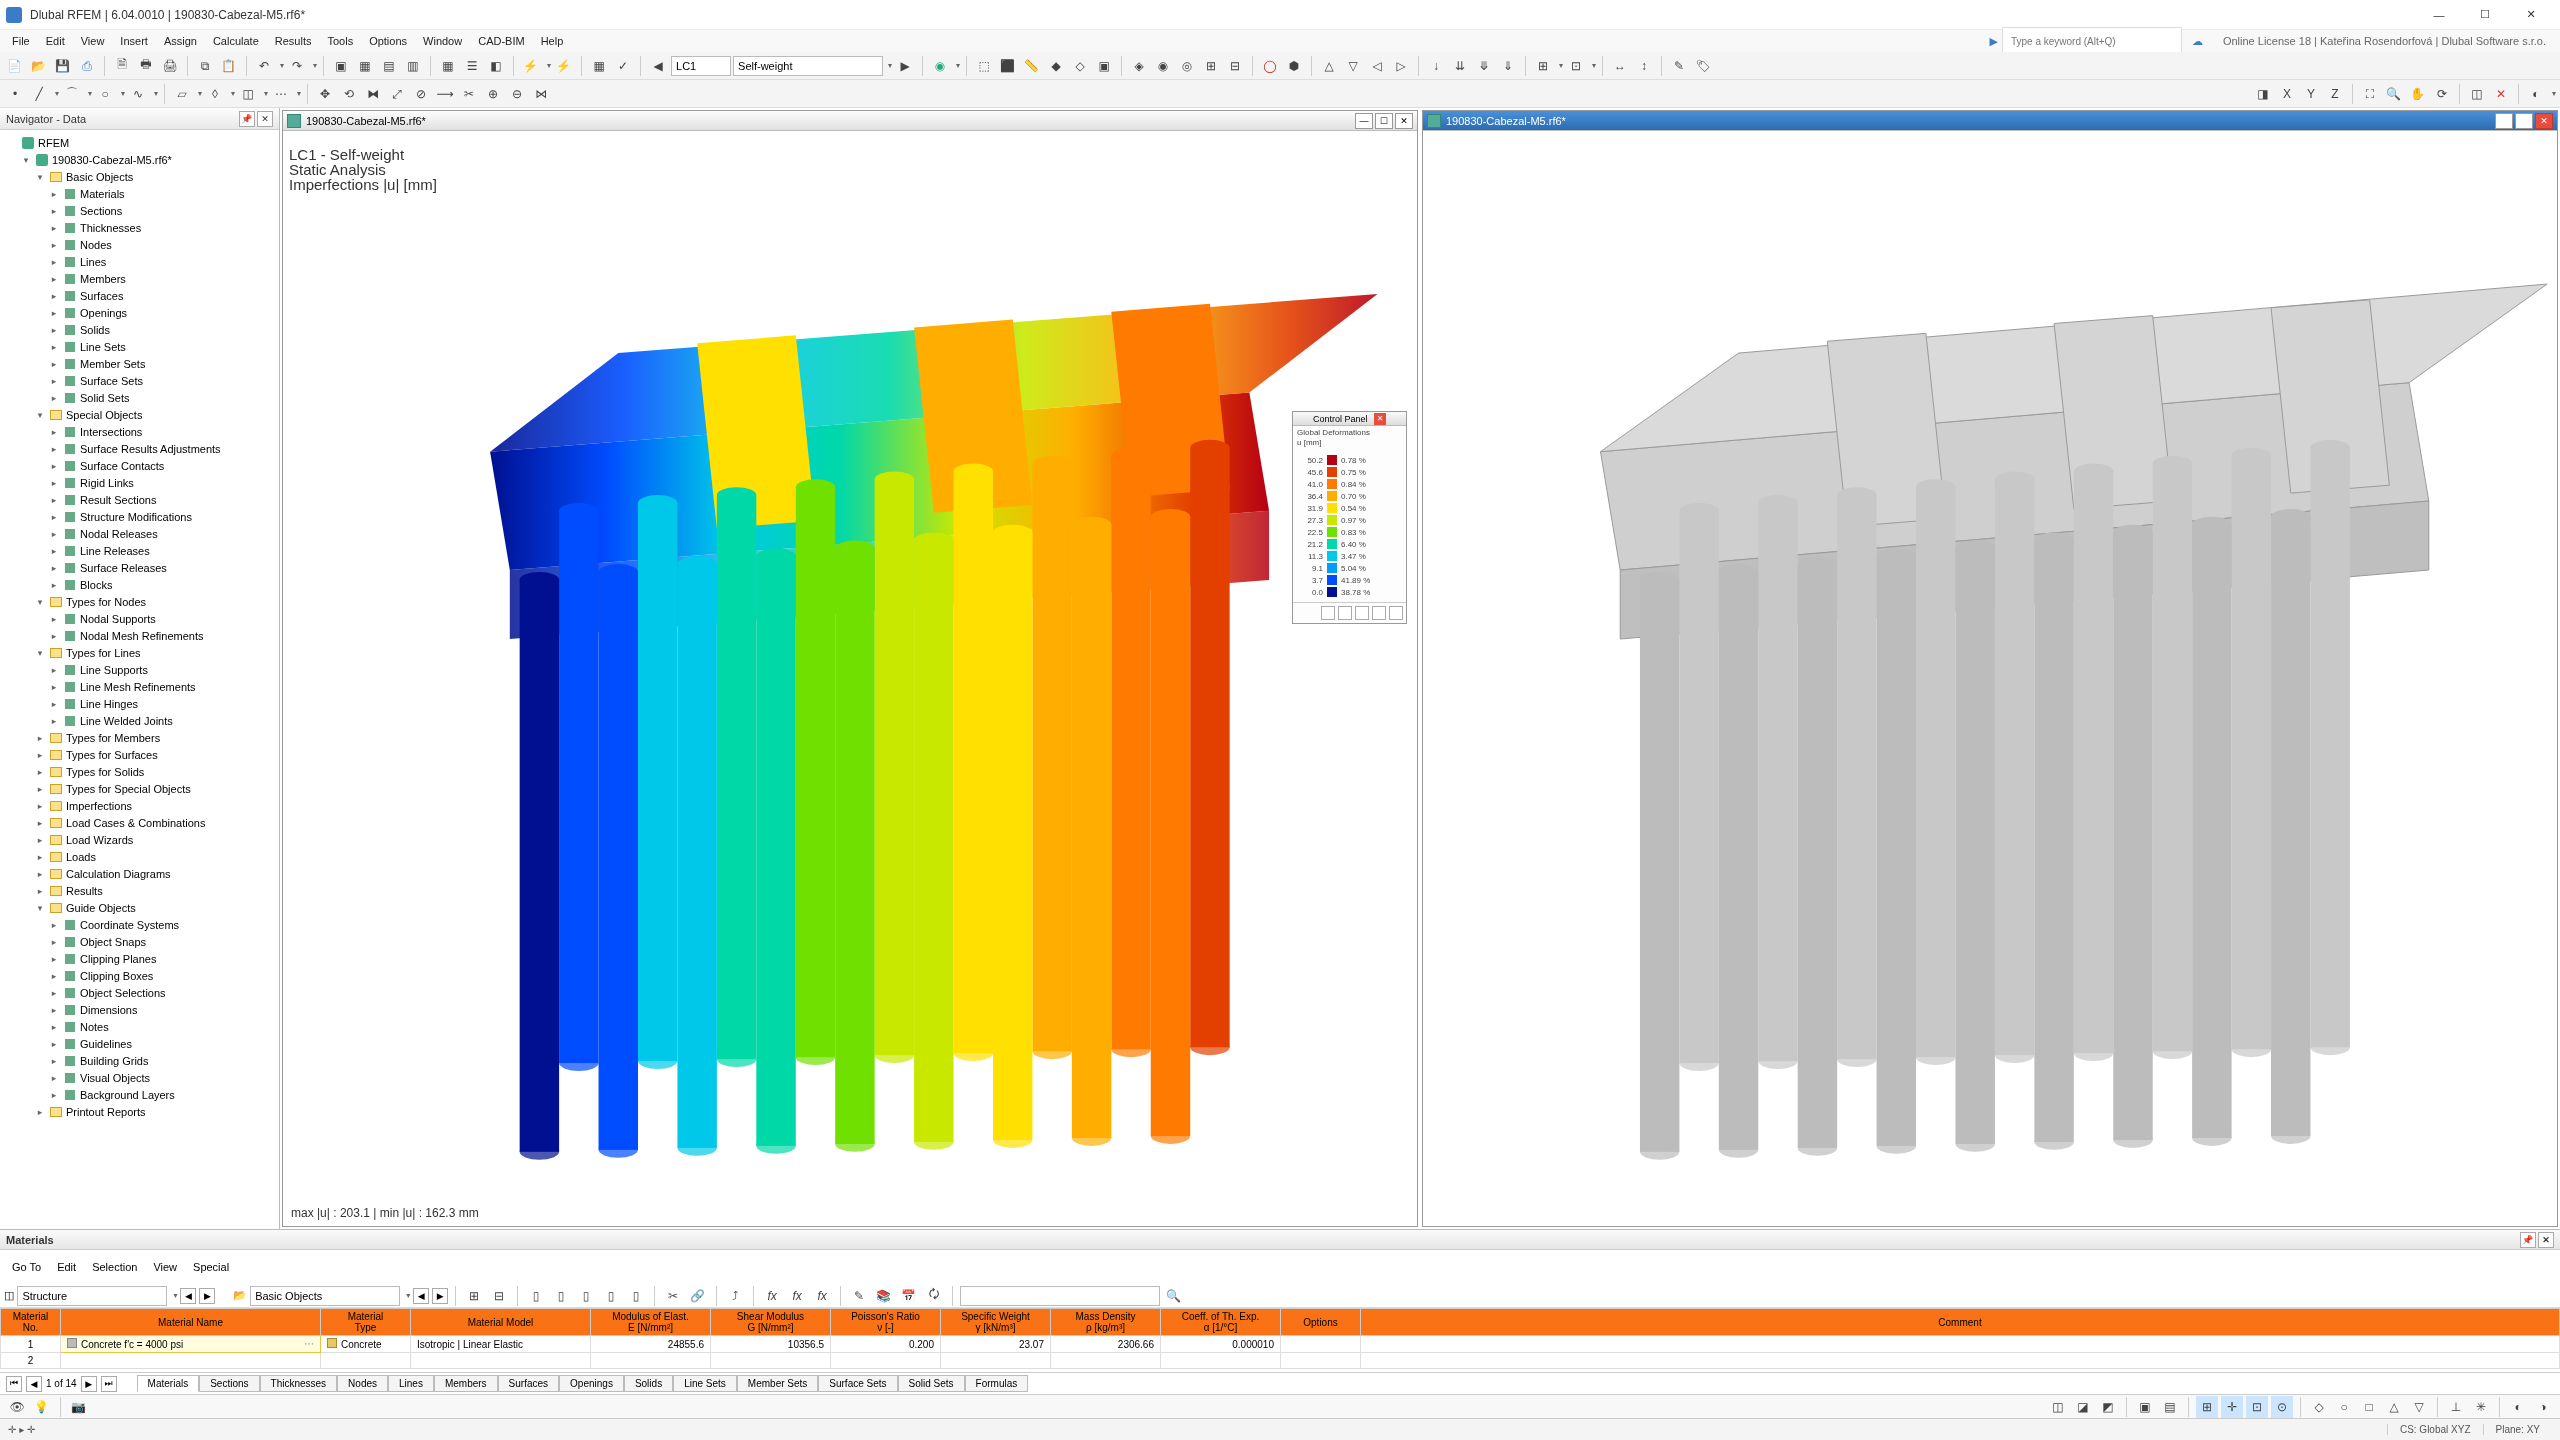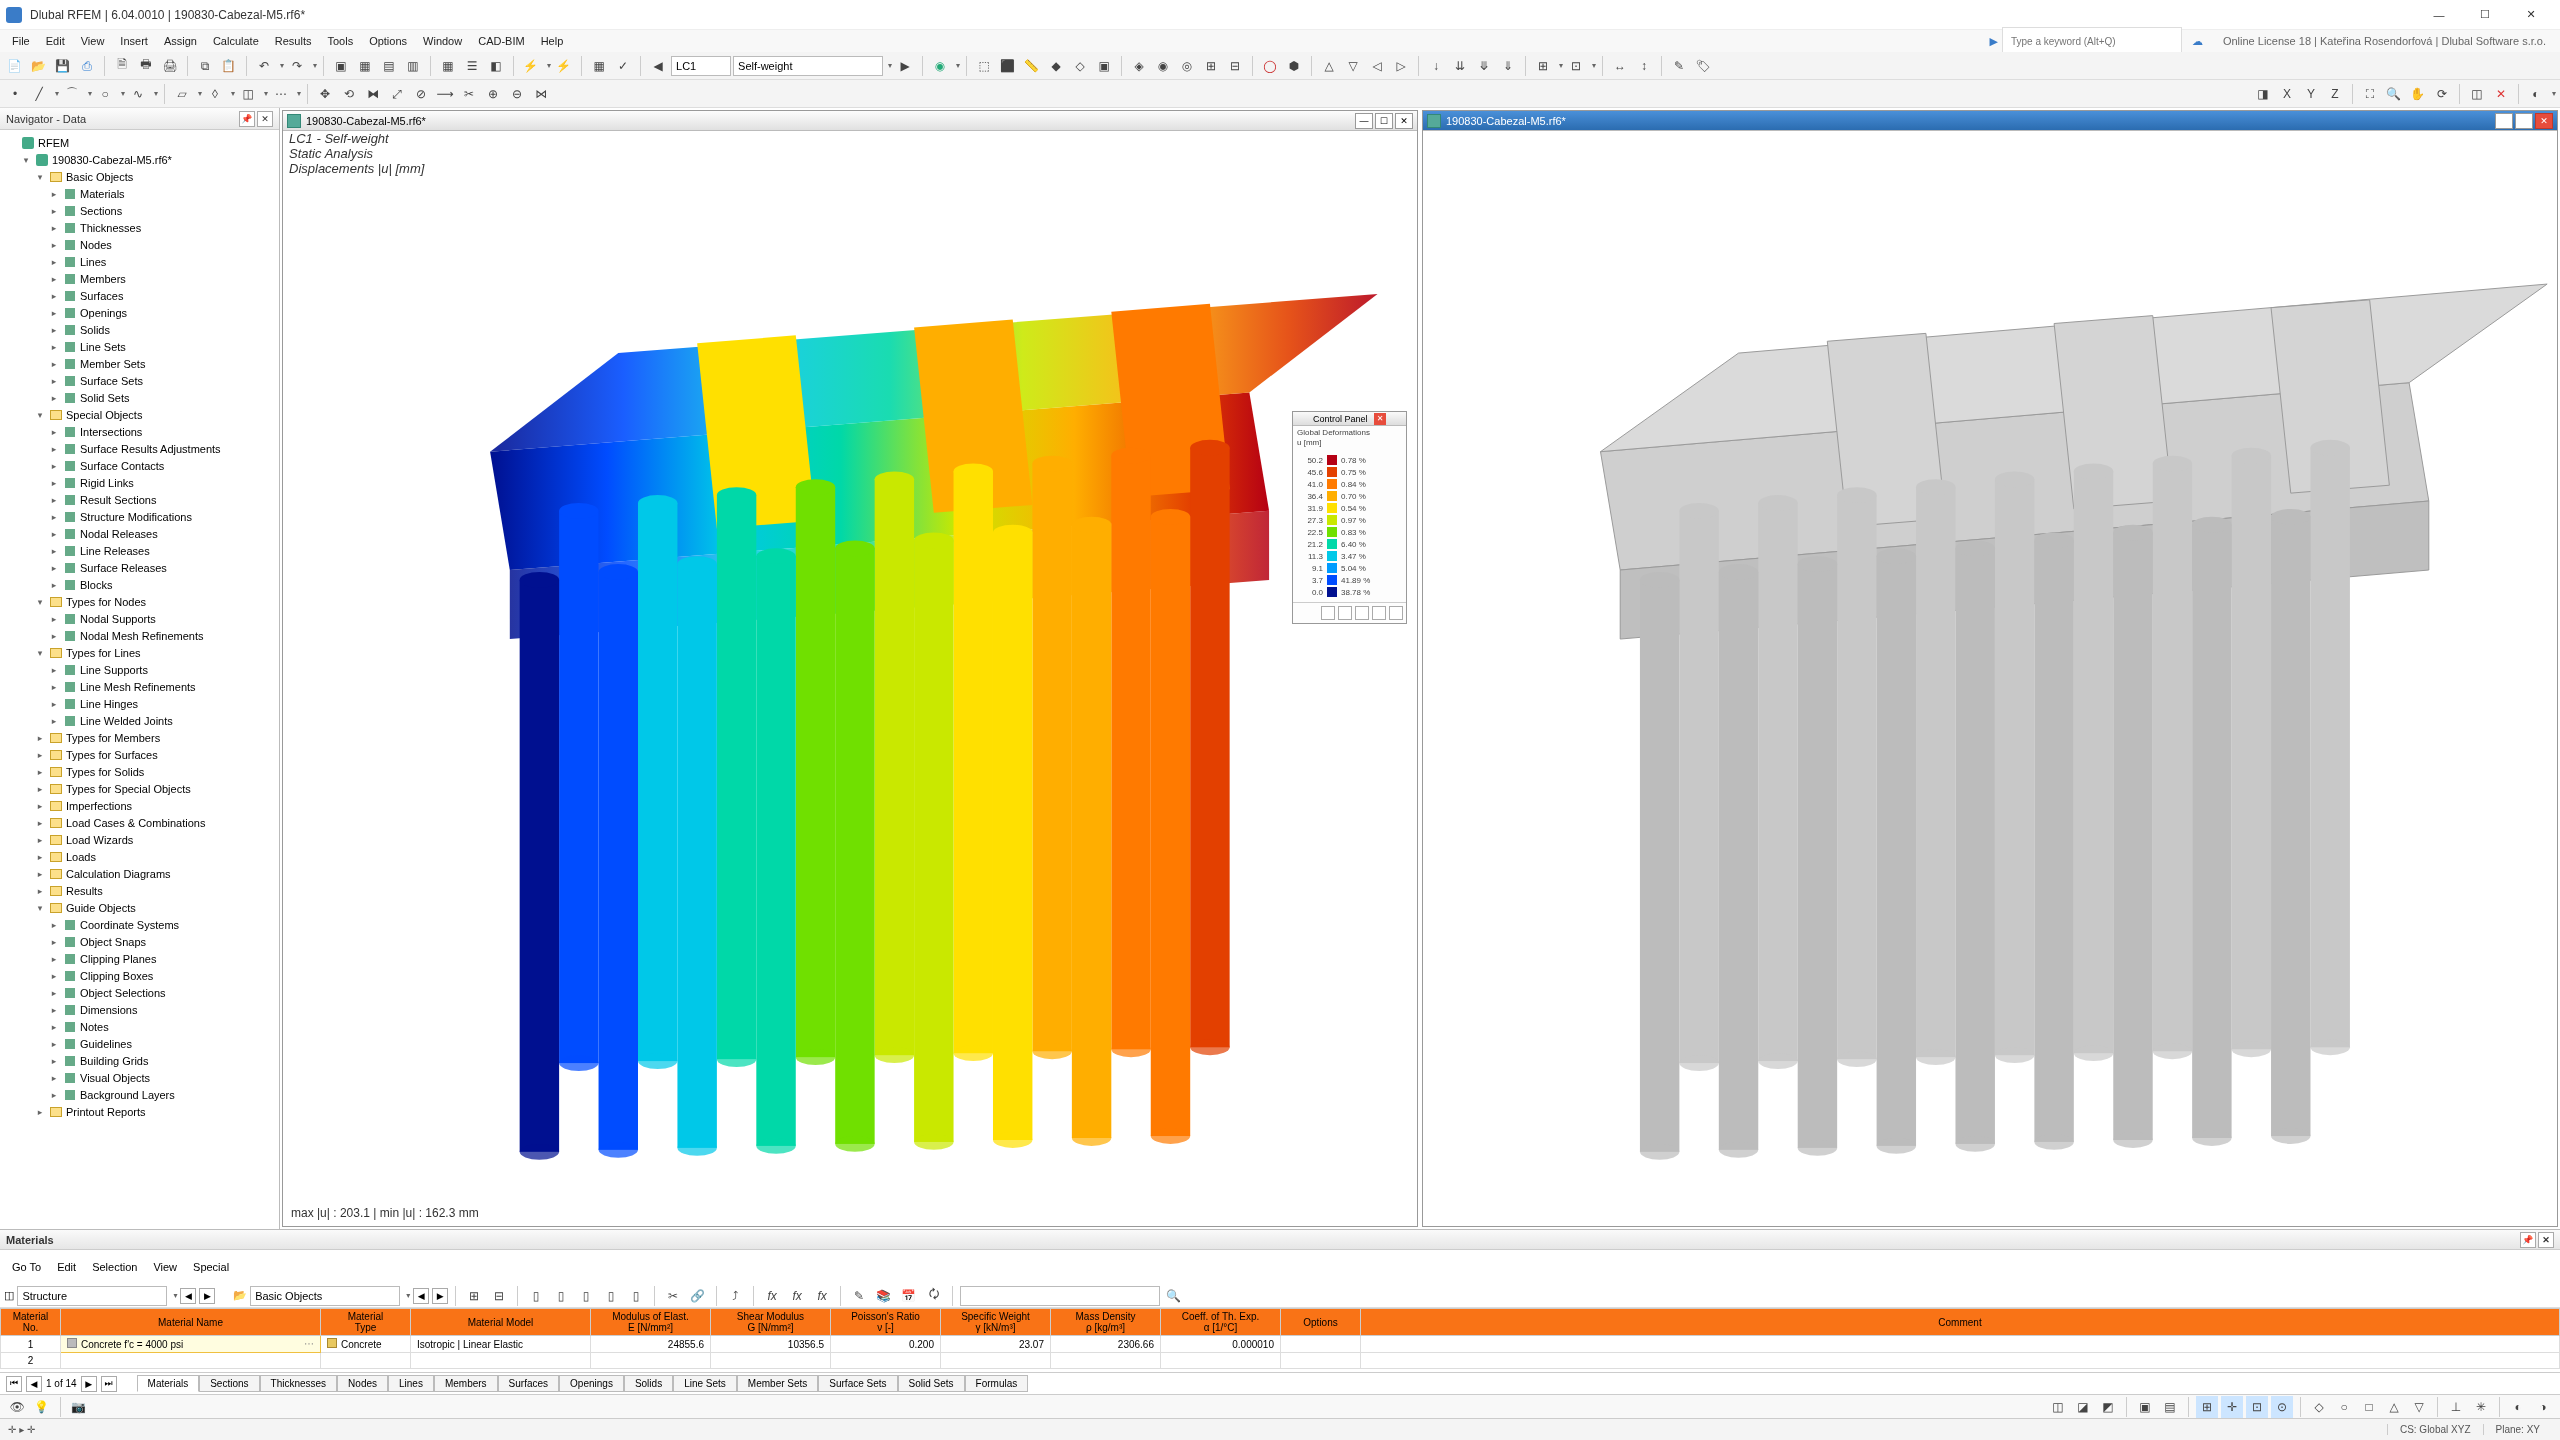--- a/index.html
+++ b/index.html
@@ -40,21 +40,21 @@
 
 .views { flex: 1; display: flex; min-width: 0; }
 .view { flex: 1; border: 1px solid #999; margin: 2px; display: flex; flex-direction: column; background: #fff; position: relative; }
 .view-header { height: 20px; background: linear-gradient(#fdfdfd,#e0e0e0); border-bottom: 1px solid #bbb; display: flex; align-items: center; padding: 0 4px; font-size: 11px; }
 .view-header.active { background: linear-gradient(#4a90d9,#2b6cb0); color: #fff; }
 .view-header .hicon { width: 14px; height: 14px; background: #5a9; margin-right: 5px; border: 1px solid #387; }
 .view-header .spacer { flex: 1; }
 .view-header .wbtn { width: 18px; height: 16px; margin-left: 2px; border: 1px solid #999; background: #fff; cursor: pointer; display: flex; align-items: center; justify-content: center; font-size: 9px; }
 .view-header .wbtn.close { background: #e74c3c; border-color: #c0392b; color: #fff; }
 .view-body { flex: 1; position: relative; overflow: hidden; }
-.view-info { position: absolute; top: 0; left: 6px; font-size: 13px; color: #333; line-height: 15px; z-index: 2; font-style: italic; }
+.view-info { position: absolute; top: 16px; left: 6px; font-size: 15px; color: #333; line-height: 15px; z-index: 2; }
 .view-footer-text { position: absolute; bottom: 6px; left: 8px; font-size: 12px; color: #333; }
 
 .ctrl-panel { position: absolute; top: 280px; right: 10px; width: 115px; border: 1px solid #999; background: #fdfdfd; font-size: 9px; z-index: 5; }
 .ctrl-panel .cp-header { height: 14px; background: linear-gradient(#fafafa,#ddd); display: flex; align-items: center; padding: 0 20px; border-bottom: 1px solid #bbb; }
 .ctrl-panel .cp-header .spacer { flex: 1; }
 .ctrl-panel .cp-header .xb { width: 12px; height: 12px; background: #e74c3c; color: #fff; display: flex; align-items: center; justify-content: center; font-size: 8px; cursor: pointer; }
 .ctrl-panel .cp-sub { padding: 2px 4px; font-size: 8px; color: #444; line-height: 10px; }
 .legend { padding: 4px; }
 .legend-row { display: flex; align-items: center; height: 12px; }
 .legend-row .lv { width: 26px; text-align: right; font-size: 8px; color: #444; }
@@ -678,21 +678,21 @@
         <span>190830-Cabezal-M5.rf6*</span>
         <div class="spacer"></div>
         <div class="wbtn">—</div>
         <div class="wbtn">☐</div>
         <div class="wbtn">✕</div>
       </div>
       <div class="view-body">
         <div class="view-info">
           <div>LC1 - Self-weight</div>
           <div>Static Analysis</div>
-          <div>Displacements |u| [mm]</div>
+          <div>Imperfections |u| [mm]</div>
         </div>
         
         <svg class="struct-svg" viewBox="0 0 1150 1100">
           <defs>
             <linearGradient id="rb" x1="0" y1="0" x2="1" y2="0">
               <stop offset="0" stop-color="#001090"></stop>
                 <stop offset="0.15" stop-color="#004cff"></stop>
               <stop offset="0.3" stop-color="#00c8e8"></stop>
                 <stop offset="0.45" stop-color="#00d8a8"></stop>
               <stop offset="0.6" stop-color="#c9e800"></stop>

